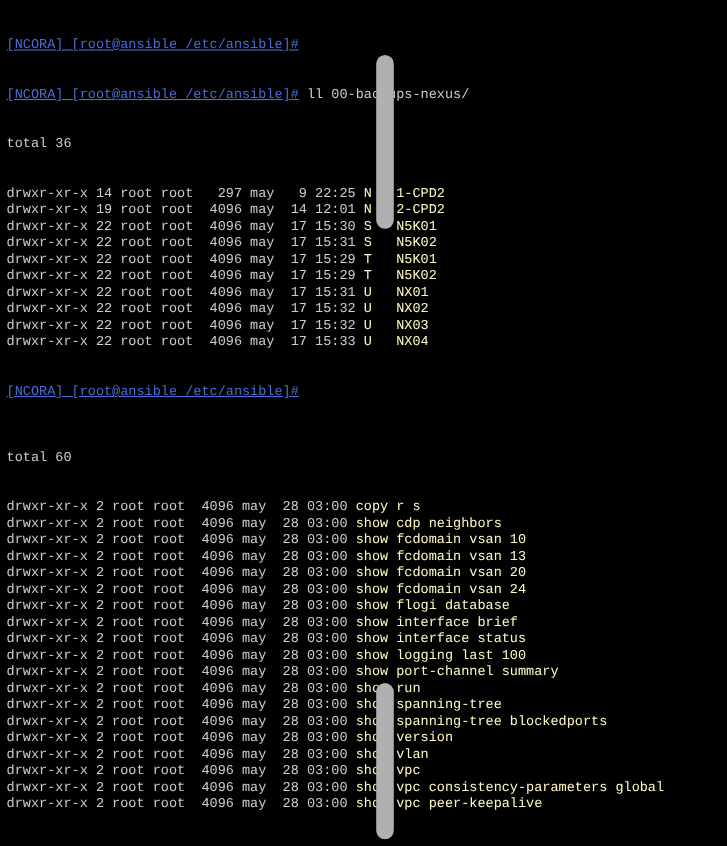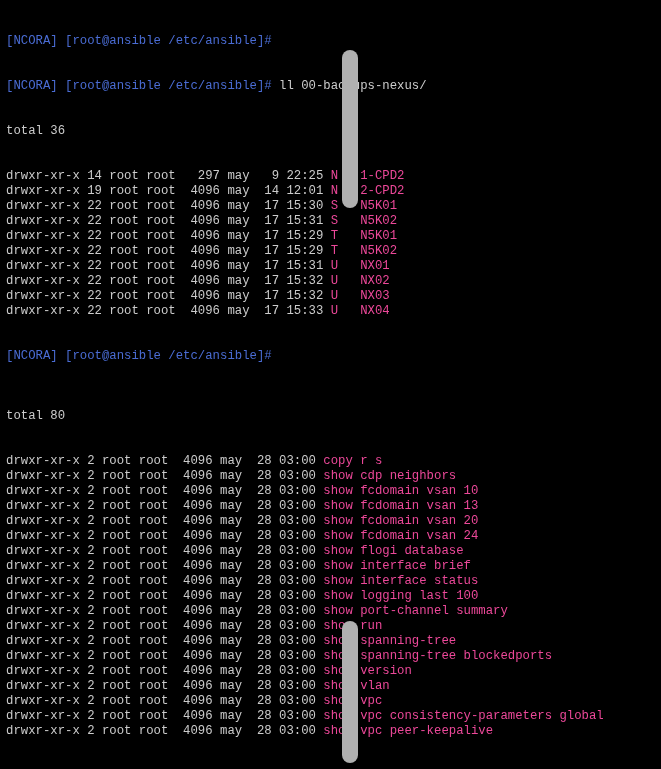--- a/index.html
+++ b/index.html
@@ -11,23 +11,23 @@
     font-size: 12.3px;
     line-height: 15px;
     width: 661px;
     height: 769px;
     overflow: hidden;
   }
   .term {
     padding: 4px 6px;
     white-space: pre;
   }
-  .prompt-host { color: #4a6cd4; }
+  .prompt-host { color: #4a6cd4; text-decoration: underline; }
   .cmd { color: #cccccc; }
-  .link { color: #ec4899; }
+  .link { color: #fef9c3; }
   .grey { color: #cccccc; }
 
   .redact {
     display: inline-block;
     background: #b0b0b0;
     border-radius: 6px;
     vertical-align: middle;
   }
   .redact.small { width: 14px; height: 14px; margin-bottom:2px;}
   
@@ -48,21 +48,21 @@
 
 <div class="line"><span class="prompt-host">[NCORA] [root@ansible /etc/ansible]#</span> <span class="cmd">ll 00-backups-nexus/</span></div>
 
 <div class="line grey">total 36</div>
 
 <div id="ls1-container"><div class="line"><span class="grey">drwxr-xr-x 14 root root   297 may   9 22:25 </span><span class="link">N   1-CPD2</span></div><div class="line"><span class="grey">drwxr-xr-x 19 root root  4096 may  14 12:01 </span><span class="link">N   2-CPD2</span></div><div class="line"><span class="grey">drwxr-xr-x 22 root root  4096 may  17 15:30 </span><span class="link">S   N5K01</span></div><div class="line"><span class="grey">drwxr-xr-x 22 root root  4096 may  17 15:31 </span><span class="link">S   N5K02</span></div><div class="line"><span class="grey">drwxr-xr-x 22 root root  4096 may  17 15:29 </span><span class="link">T   N5K01</span></div><div class="line"><span class="grey">drwxr-xr-x 22 root root  4096 may  17 15:29 </span><span class="link">T   N5K02</span></div><div class="line"><span class="grey">drwxr-xr-x 22 root root  4096 may  17 15:31 </span><span class="link">U   NX01</span></div><div class="line"><span class="grey">drwxr-xr-x 22 root root  4096 may  17 15:32 </span><span class="link">U   NX02</span></div><div class="line"><span class="grey">drwxr-xr-x 22 root root  4096 may  17 15:32 </span><span class="link">U   NX03</span></div><div class="line"><span class="grey">drwxr-xr-x 22 root root  4096 may  17 15:33 </span><span class="link">U   NX04</span></div></div>
 
 <div class="line"><span class="prompt-host">[NCORA] [root@ansible /etc/ansible]#</span> <span class="cmd"></span></div>
 
 
-<div class="line grey">total 80</div>
+<div class="line grey">total 60</div>
 
 <div id="ls2-container"><div class="line"><span class="grey">drwxr-xr-x 2 root root  4096 may  28 03:00 </span><span class="link">copy r s</span></div><div class="line"><span class="grey">drwxr-xr-x 2 root root  4096 may  28 03:00 </span><span class="link">show cdp neighbors</span></div><div class="line"><span class="grey">drwxr-xr-x 2 root root  4096 may  28 03:00 </span><span class="link">show fcdomain vsan 10</span></div><div class="line"><span class="grey">drwxr-xr-x 2 root root  4096 may  28 03:00 </span><span class="link">show fcdomain vsan 13</span></div><div class="line"><span class="grey">drwxr-xr-x 2 root root  4096 may  28 03:00 </span><span class="link">show fcdomain vsan 20</span></div><div class="line"><span class="grey">drwxr-xr-x 2 root root  4096 may  28 03:00 </span><span class="link">show fcdomain vsan 24</span></div><div class="line"><span class="grey">drwxr-xr-x 2 root root  4096 may  28 03:00 </span><span class="link">show flogi database</span></div><div class="line"><span class="grey">drwxr-xr-x 2 root root  4096 may  28 03:00 </span><span class="link">show interface brief</span></div><div class="line"><span class="grey">drwxr-xr-x 2 root root  4096 may  28 03:00 </span><span class="link">show interface status</span></div><div class="line"><span class="grey">drwxr-xr-x 2 root root  4096 may  28 03:00 </span><span class="link">show logging last 100</span></div><div class="line"><span class="grey">drwxr-xr-x 2 root root  4096 may  28 03:00 </span><span class="link">show port-channel summary</span></div><div class="line"><span class="grey">drwxr-xr-x 2 root root  4096 may  28 03:00 </span><span class="link">show run</span></div><div class="line"><span class="grey">drwxr-xr-x 2 root root  4096 may  28 03:00 </span><span class="link">show spanning-tree</span></div><div class="line"><span class="grey">drwxr-xr-x 2 root root  4096 may  28 03:00 </span><span class="link">show spanning-tree blockedports</span></div><div class="line"><span class="grey">drwxr-xr-x 2 root root  4096 may  28 03:00 </span><span class="link">show version</span></div><div class="line"><span class="grey">drwxr-xr-x 2 root root  4096 may  28 03:00 </span><span class="link">show vlan</span></div><div class="line"><span class="grey">drwxr-xr-x 2 root root  4096 may  28 03:00 </span><span class="link">show vpc</span></div><div class="line"><span class="grey">drwxr-xr-x 2 root root  4096 may  28 03:00 </span><span class="link">show vpc consistency-parameters global</span></div><div class="line"><span class="grey">drwxr-xr-x 2 root root  4096 may  28 03:00 </span><span class="link">show vpc peer-keepalive</span></div></div>
 
 
 
 
 
 
 
 

